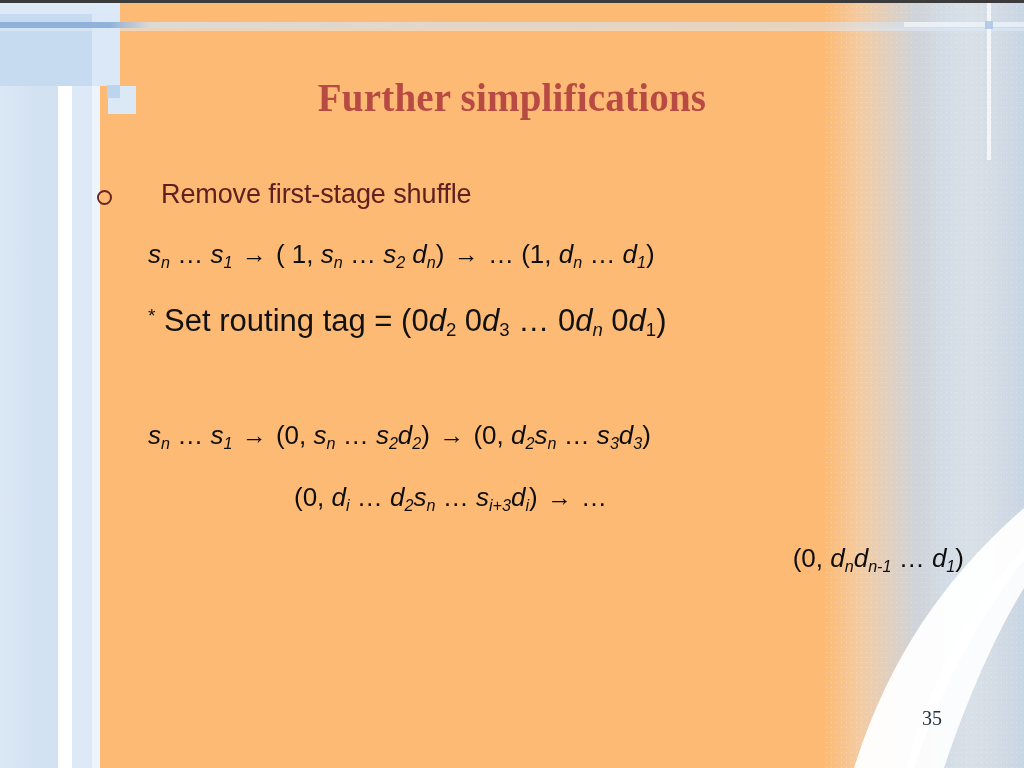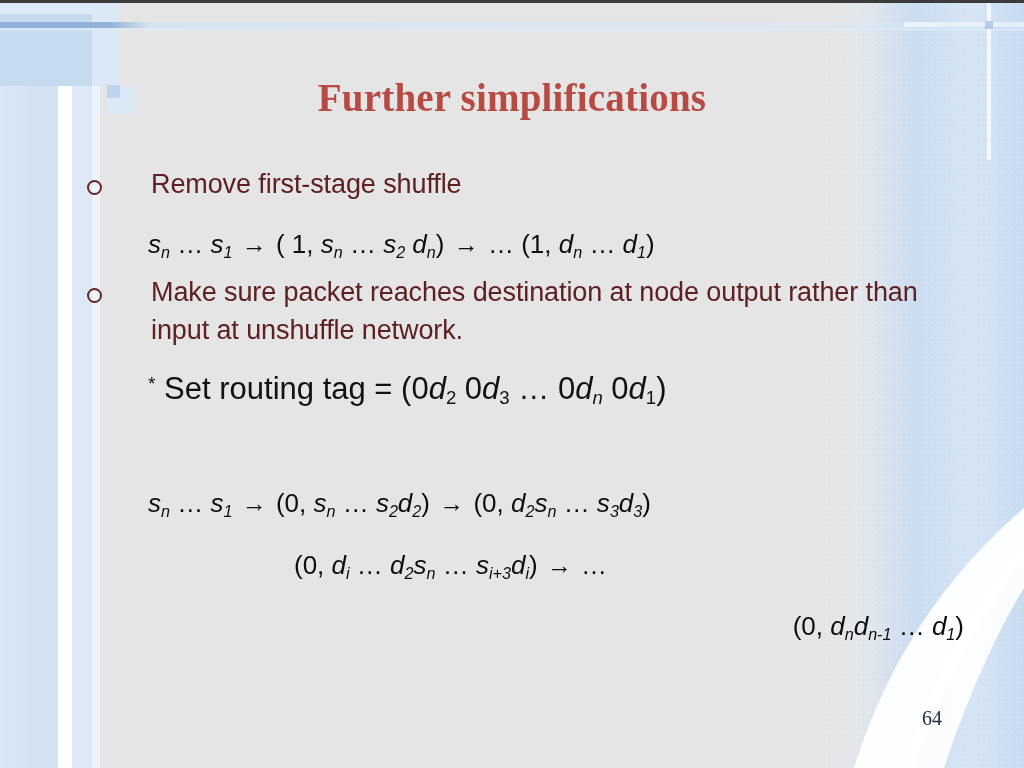--- a/index.html
+++ b/index.html
@@ -11,21 +11,21 @@
     width: 1024px;
     height: 768px;
     overflow: hidden;
     font-family: "Liberation Sans", sans-serif;
   }
 
   #slide {
     position: relative;
     width: 1024px;
     height: 768px;
-    background: #e5e5e5;
+    background: #fdba74;
     overflow: hidden;
   }
 
   
   .bg-layer { position: absolute; pointer-events: none; }
 
   
   .bg-right-band {
     top: 0; right: 0; width: 200px; height: 768px;
     background: linear-gradient(to right,
@@ -152,21 +152,21 @@
 
   #body {
     position: absolute;
     left: 84px; top: 163px; width: 880px;
   }
 
   .bullet-row {
     position: relative;
     display: flex;
     align-items: flex-start;
-    margin: 2px;
+    margin: 12px;
   }
   .bullet-mark {
     width: 64px;
     flex: 0 0 64px;
     font-size: 19px;
     line-height: 44px;
     color: #5e2020;
     padding-left: 1px;
   }
   .bullet-mark span {
@@ -272,24 +272,20 @@
       s<sub>n</sub> <span class="up">…</span> s<sub>1</sub>
       <span class="arrow">→</span>
       <span class="up">(</span> <span class="up">1,</span>
       s<sub>n</sub> <span class="up">…</span> s<sub>2</sub>
       d<sub>n</sub><span class="up">)</span>
       <span class="arrow">→</span>
       <span class="up">… (1,</span>
       d<sub>n</sub> <span class="up">…</span> d<sub>1</sub><span class="up">)</span>
     </div>
 
-    <div class="bullet-row">
-      <div class="bullet-mark"><span></span></div>
-      <div class="bullet-text">Make sure packet reaches destination at node output rather than input at unshuffle network.</div>
-    </div>
 
     <div class="indent note">
       <sup>*</sup> Set routing tag = (0<span class="var">d</span><sub>2</sub>
       0<span class="var">d</span><sub>3</sub> …
       0<span class="var">d</span><sub class="var"><i>n</i></sub>
       0<span class="var">d</span><sub>1</sub>)
     </div>
 
     <div class="spacer"></div>
 
@@ -311,15 +307,15 @@
     </div>
 
 
     <div class="indent formula fline fl-4">
       <span class="up">(0,</span> d<sub>n</sub>d<sub>n-1</sub>
       <span class="up">…</span> d<sub>1</sub><span class="up">)</span>
     </div>
 
   </div>
 
-  <div id="page-number">64</div>
+  <div id="page-number">35</div>
 
 </div>
 
 </body></html>

